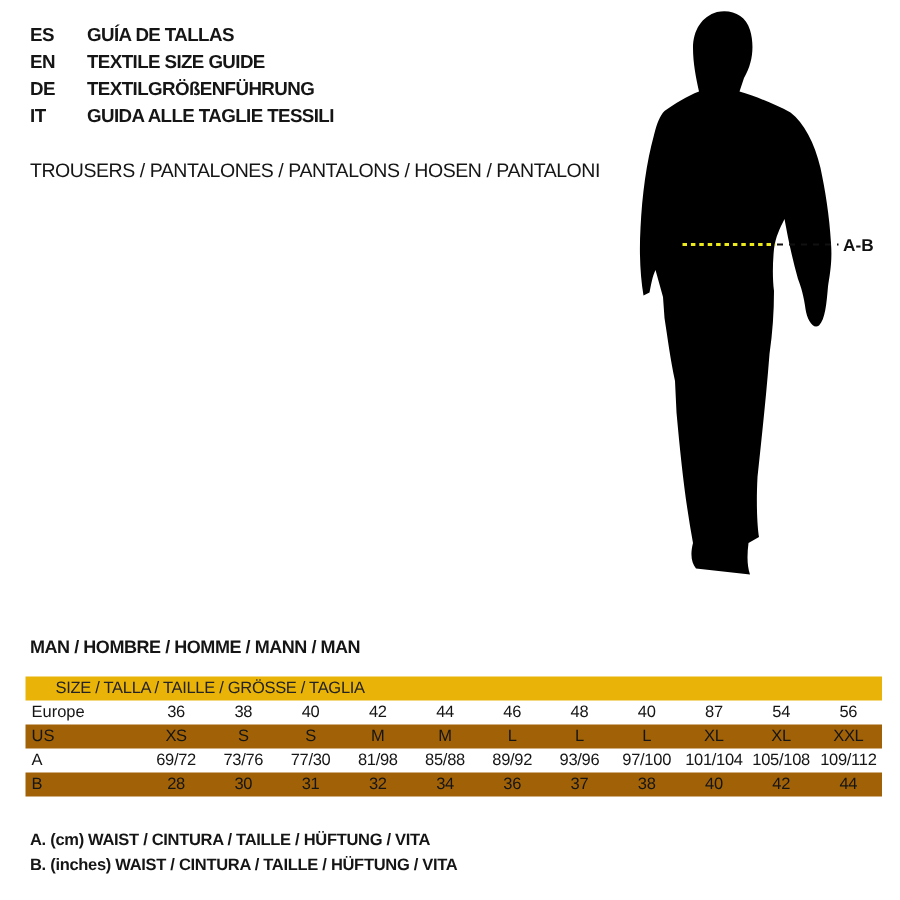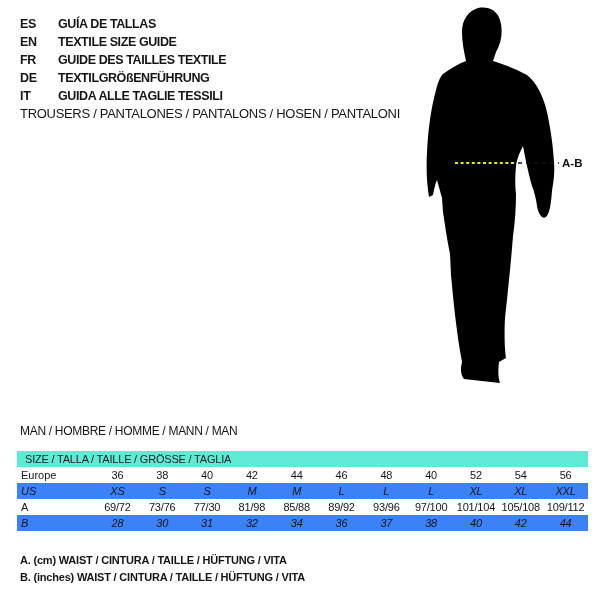--- a/index.html
+++ b/index.html
@@ -26,55 +26,52 @@
     position: absolute; top: 106px; left: 20px;
     font-size: 13px; font-weight: 400; letter-spacing: -0.3px; white-space: nowrap;
   }
 
   
   .figure-svg { position: absolute; left: 400px; top: 0; width: 200px; height: 400px; }
   .figure-svg text { font-family: "Liberation Sans", sans-serif; font-size: 11.5px; font-weight: 600; fill: #111; }
 
   .gender-title {
     position: absolute; top: 424px; left: 20px;
-    font-size: 12px; font-weight: 400; letter-spacing: -0.3px; white-space: nowrap;
+    font-size: 12px; font-weight: 700; letter-spacing: -0.3px; white-space: nowrap;
   }
 
   
   .size-table { position: absolute; left: 17px; top: 451px; width: 571px; font-size: 11px; }
   .size-header {
-    height: 16px; line-height: 16px; background: #5eead4;
-    padding-left: 8px; letter-spacing: -0.2px; color: #232323;
+    height: 16px; line-height: 16px; background: #eab308;
+    padding-left: 20px; letter-spacing: -0.2px; color: #232323;
   }
   .trow {
     display: grid; grid-template-columns: 78px repeat(11, 1fr);
     height: 16px; line-height: 16px;
   }
-  .trow.stripe { background: #3b82f6; font-style: italic; }
+  .trow.stripe { background: #a16207; }
   .tlabel { padding-left: 4px; text-align: left; }
   .tcell { text-align: center; letter-spacing: -0.2px; }
 
   
   .notes { position: absolute; left: 20px; top: 552px; }
   .note { height: 17px; line-height: 17px; font-size: 11px; font-weight: 700; letter-spacing: -0.2px; white-space: nowrap; }
 </style>
 </head>
 <body>
 
 <div class="page">
 
   <div class="lang-list">
     <div class="lang-row">
       <span class="lang-code">ES</span><span class="lang-label">GUÍA DE TALLAS</span>
     </div>
     <div class="lang-row">
       <span class="lang-code">EN</span><span class="lang-label">TEXTILE SIZE GUIDE</span>
-    </div>
-    <div class="lang-row">
-      <span class="lang-code">FR</span><span class="lang-label">GUIDE DES TAILLES TEXTILE</span>
     </div>
     <div class="lang-row">
       <span class="lang-code">DE</span><span class="lang-label">TEXTILGRÖßENFÜHRUNG</span>
     </div>
     <div class="lang-row">
       <span class="lang-code">IT</span><span class="lang-label">GUIDA ALLE TAGLIE TESSILI</span>
     </div>
   </div>
 
   <div class="garment-title">TROUSERS / PANTALONES / PANTALONS / HOSEN / PANTALONI</div>
@@ -128,21 +125,21 @@
     <div class="trow">
       <span class="tlabel">Europe</span>
       <span class="tcell">36</span>
       <span class="tcell">38</span>
       <span class="tcell">40</span>
       <span class="tcell">42</span>
       <span class="tcell">44</span>
       <span class="tcell">46</span>
       <span class="tcell">48</span>
       <span class="tcell">40</span>
-      <span class="tcell">52</span>
+      <span class="tcell">87</span>
       <span class="tcell">54</span>
       <span class="tcell">56</span>
     </div>
 
     <div class="trow stripe">
       <span class="tlabel">US</span>
       <span class="tcell">XS</span>
       <span class="tcell">S</span>
       <span class="tcell">S</span>
       <span class="tcell">M</span>

